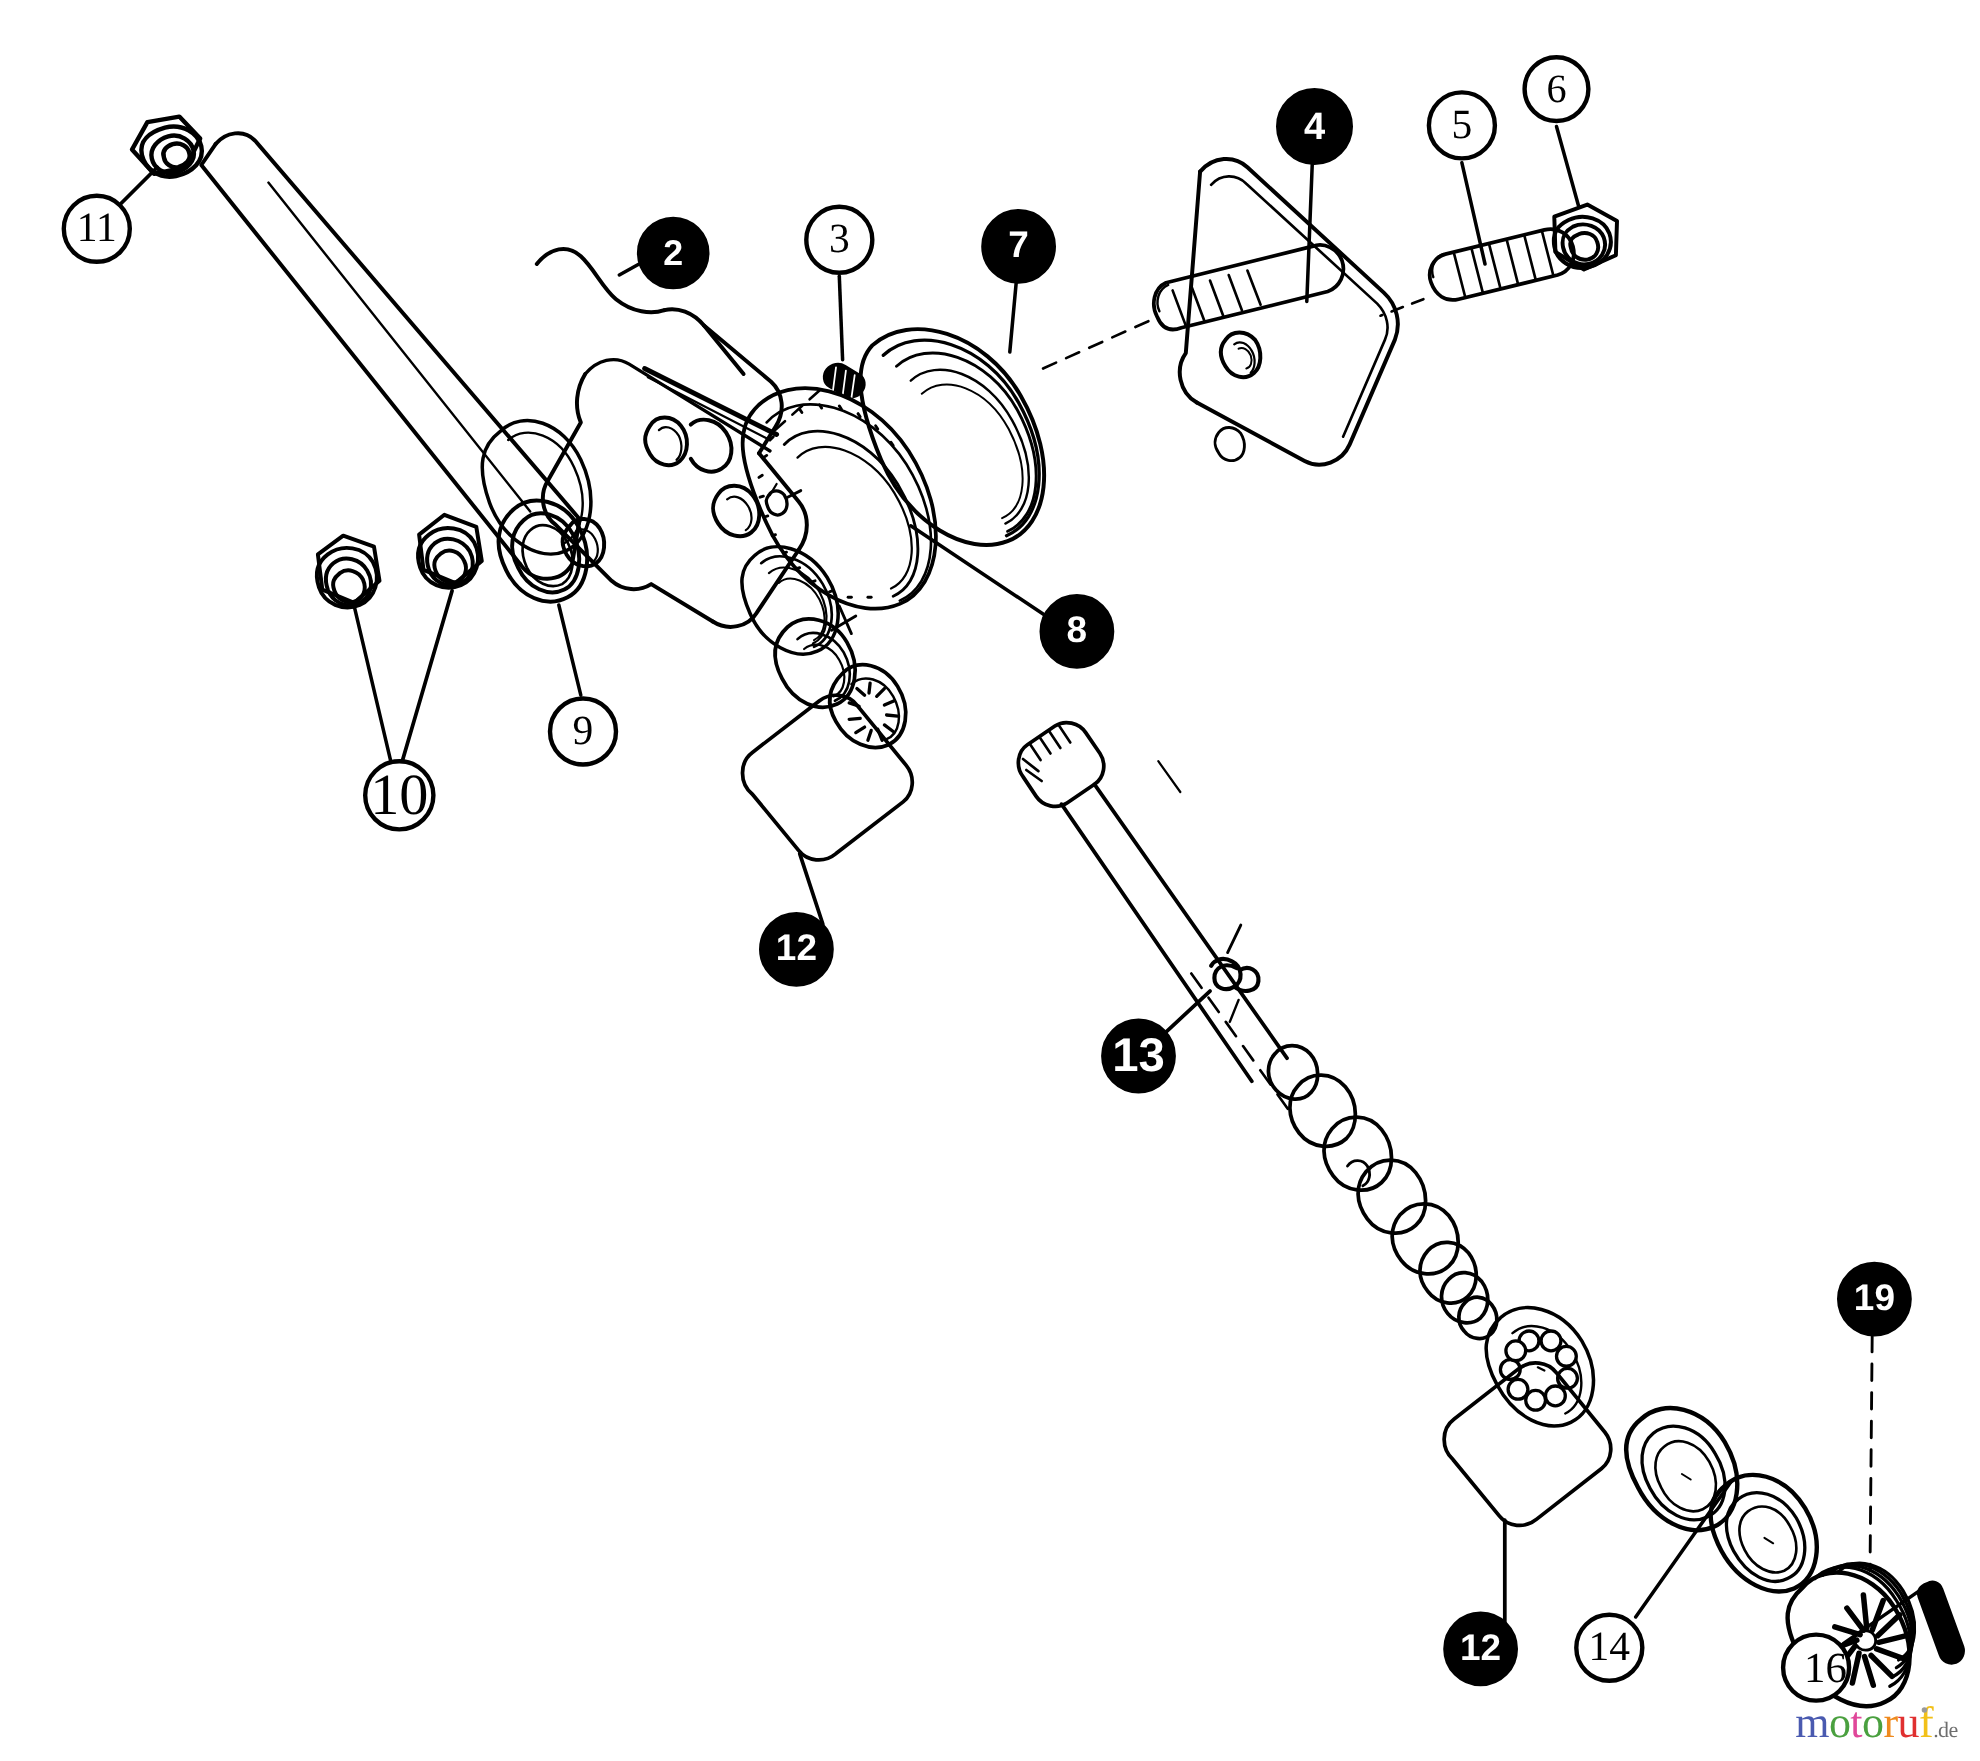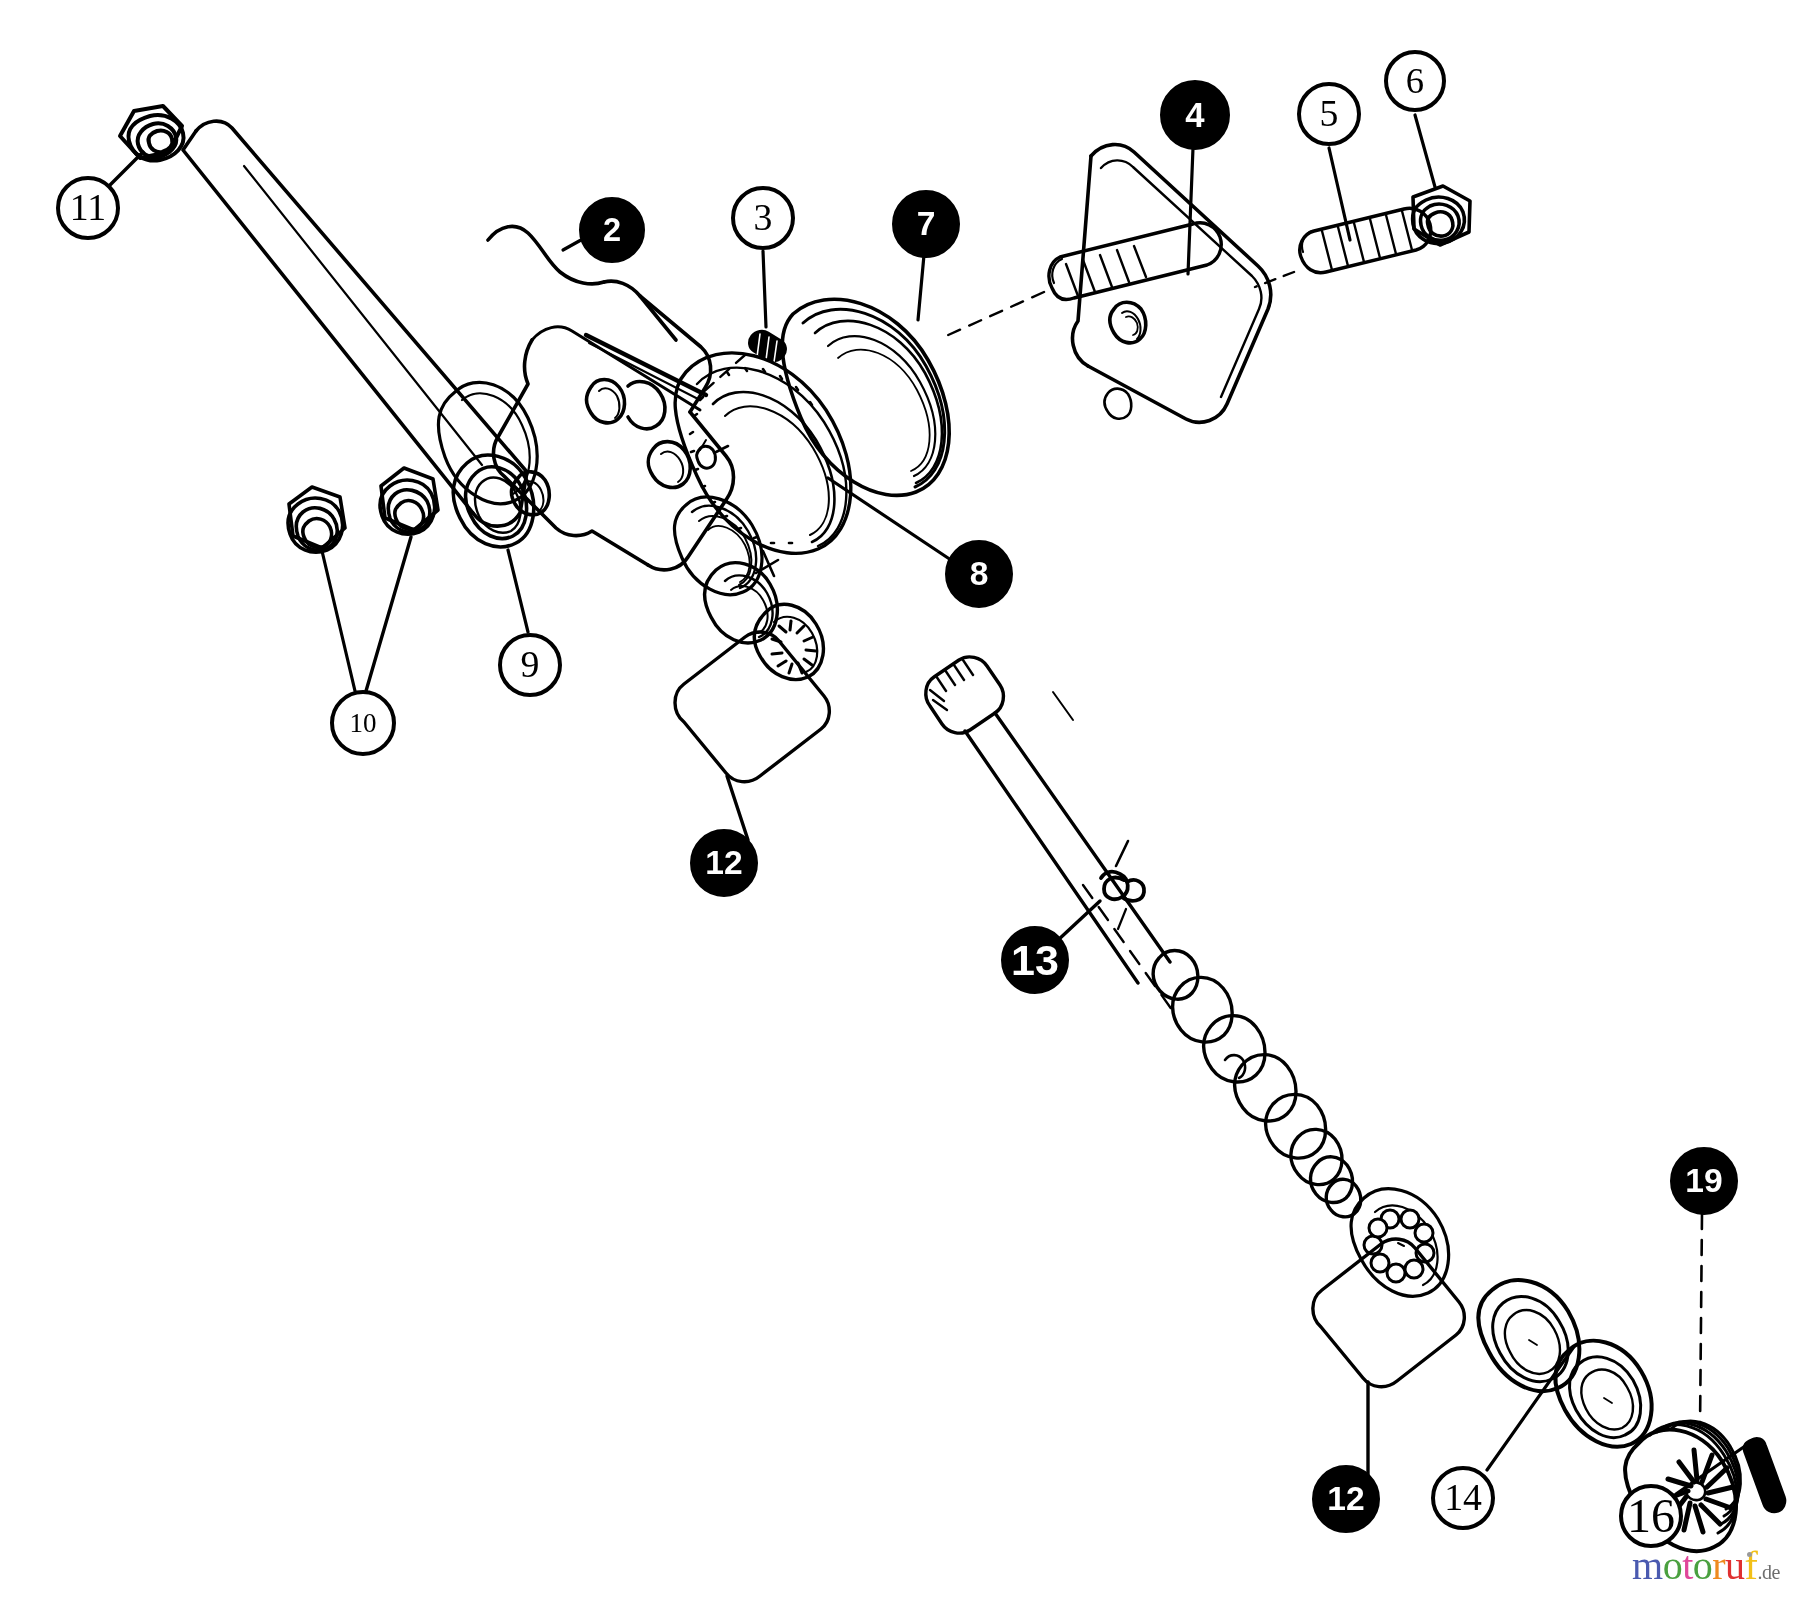--- a/index.html
+++ b/index.html
@@ -491,41 +491,41 @@
       </div>
       <div class="callout filled" style="left: 892px; top: 190px; width: 64px; height: 64px; font-size: 33.6px;">
         <span>7</span>
       </div>
       <div class="callout filled" style="left: 945px; top: 540px; width: 64px; height: 64px; font-size: 33.6px;">
         <span>8</span>
       </div>
       <div class="callout open" style="left: 498px; top: 633px; width: 56px; height: 56px; font-size: 37.76px;">
         <span>9</span>
       </div>
-      <div class="callout open" style="left: 330px; top: 690px; width: 58px; height: 58px; font-size: 27px;">
+      <div class="callout open" style="left: 330px; top: 690px; width: 58px; height: 58px; font-size: 53px;">
         <span>10</span>
       </div>
       <div class="callout open" style="left: 56px; top: 176px; width: 56px; height: 56px; font-size: 37.76px; text-align: right;">
         <span>11</span>
       </div>
       <div class="callout filled" style="left: 690px; top: 829px; width: 64px; height: 64px; font-size: 33.6px;">
         <span>12</span>
       </div>
       <div class="callout filled" style="left: 1001px; top: 926px; width: 64px; height: 64px; font-size: 43px;">
         <span>13</span>
       </div>
       <div class="callout filled" style="left: 1312px; top: 1465px; width: 64px; height: 64px; font-size: 33.6px;">
         <span>12</span>
       </div>
       <div class="callout open" style="left: 1431px; top: 1466px; width: 56px; height: 56px; font-size: 37.76px;">
         <span>14</span>
       </div>
       <div class="callout filled" style="left: 1670px; top: 1147px; width: 64px; height: 64px; font-size: 33.6px;">
         <span>19</span>
       </div>
-      <div class="callout open" style="left: 1619px; top: 1484px; width: 56px; height: 56px; font-size: 48px;">
+      <div class="callout open" style="left: 1619px; top: 1484px; width: 56px; height: 56px; font-size: 39px; justify-content: flex-end;">
         <span>16</span>
       </div>
     </div>
 
   <div id="watermark" style="left: 1632px; top: 1542px;"><span class="wm-l" style="color: rgb(74, 90, 176);">m</span><span class="wm-l" style="color: rgb(74, 160, 63);">o</span><span class="wm-l" style="color: rgb(224, 71, 154);">t</span><span class="wm-l" style="color: rgb(74, 160, 63);">o</span><span class="wm-l" style="color: rgb(239, 138, 30);">r</span><span class="wm-l" style="color: rgb(224, 48, 48);">u</span><span class="wm-l" style="color: rgb(242, 192, 24);">f</span><span class="wm-dot"></span><span class="wm-tld" style="color: rgb(110, 110, 110);">.de</span></div>
 
 </div>
 
 </body></html>

